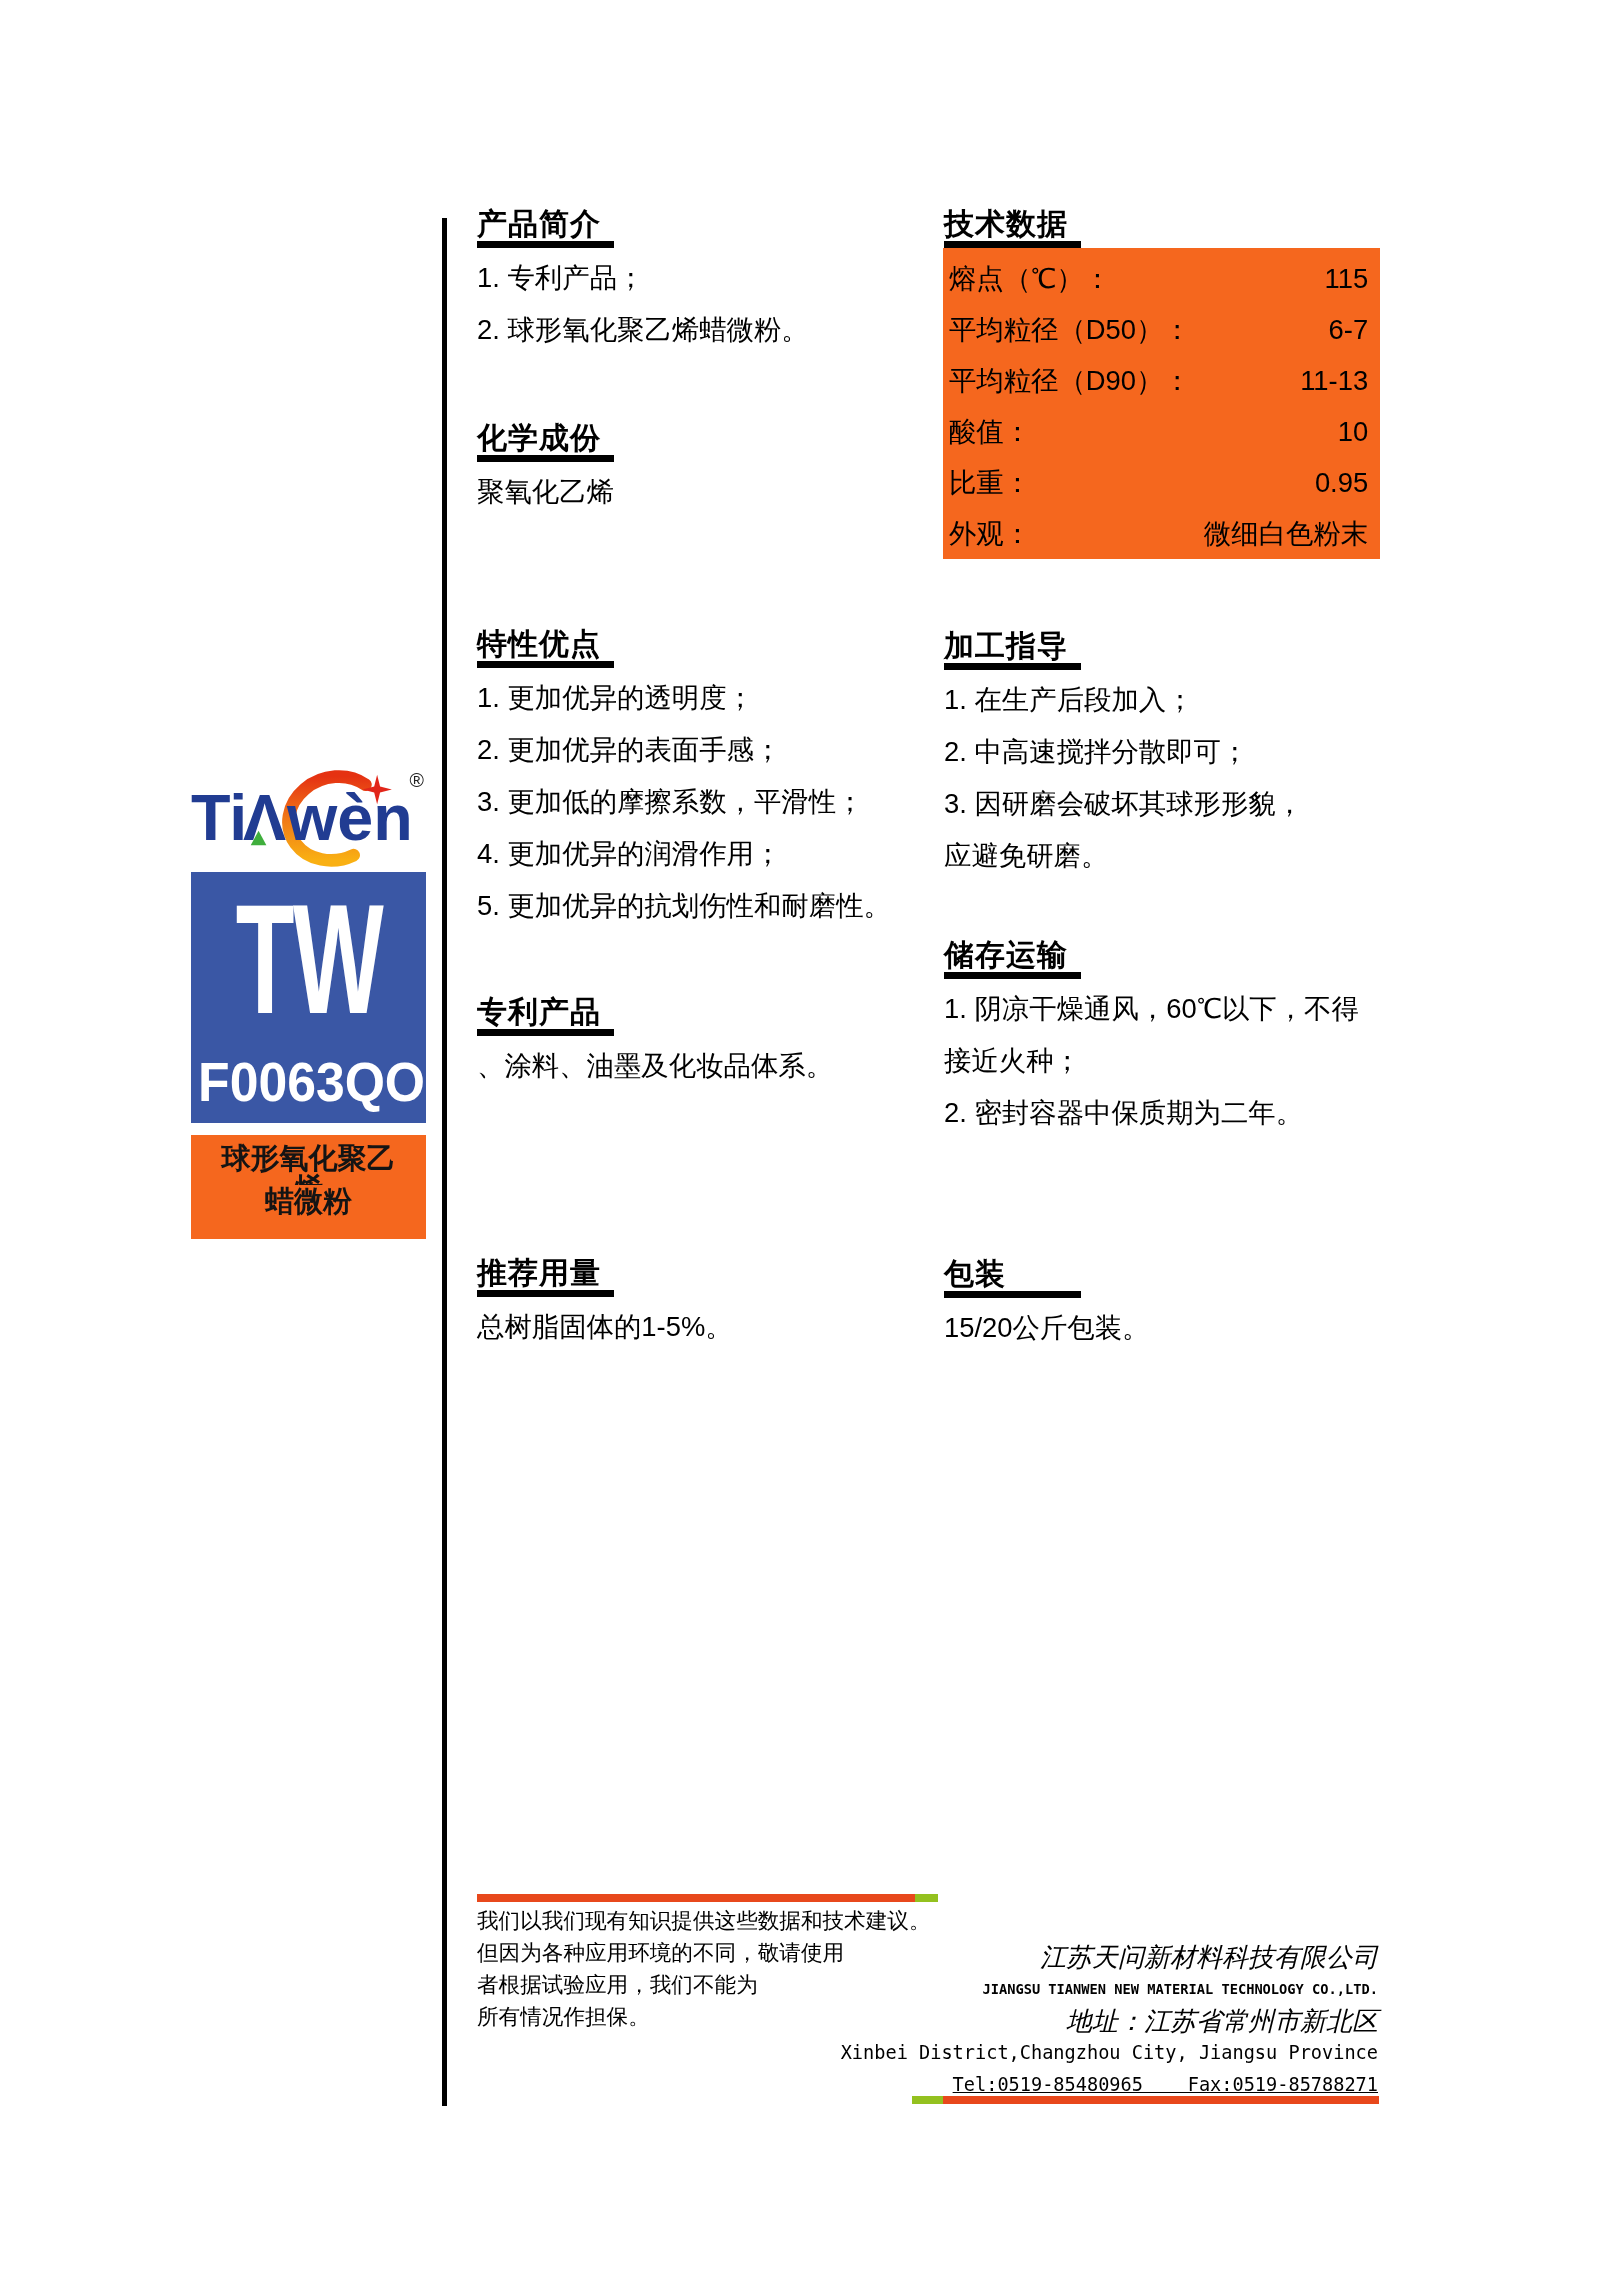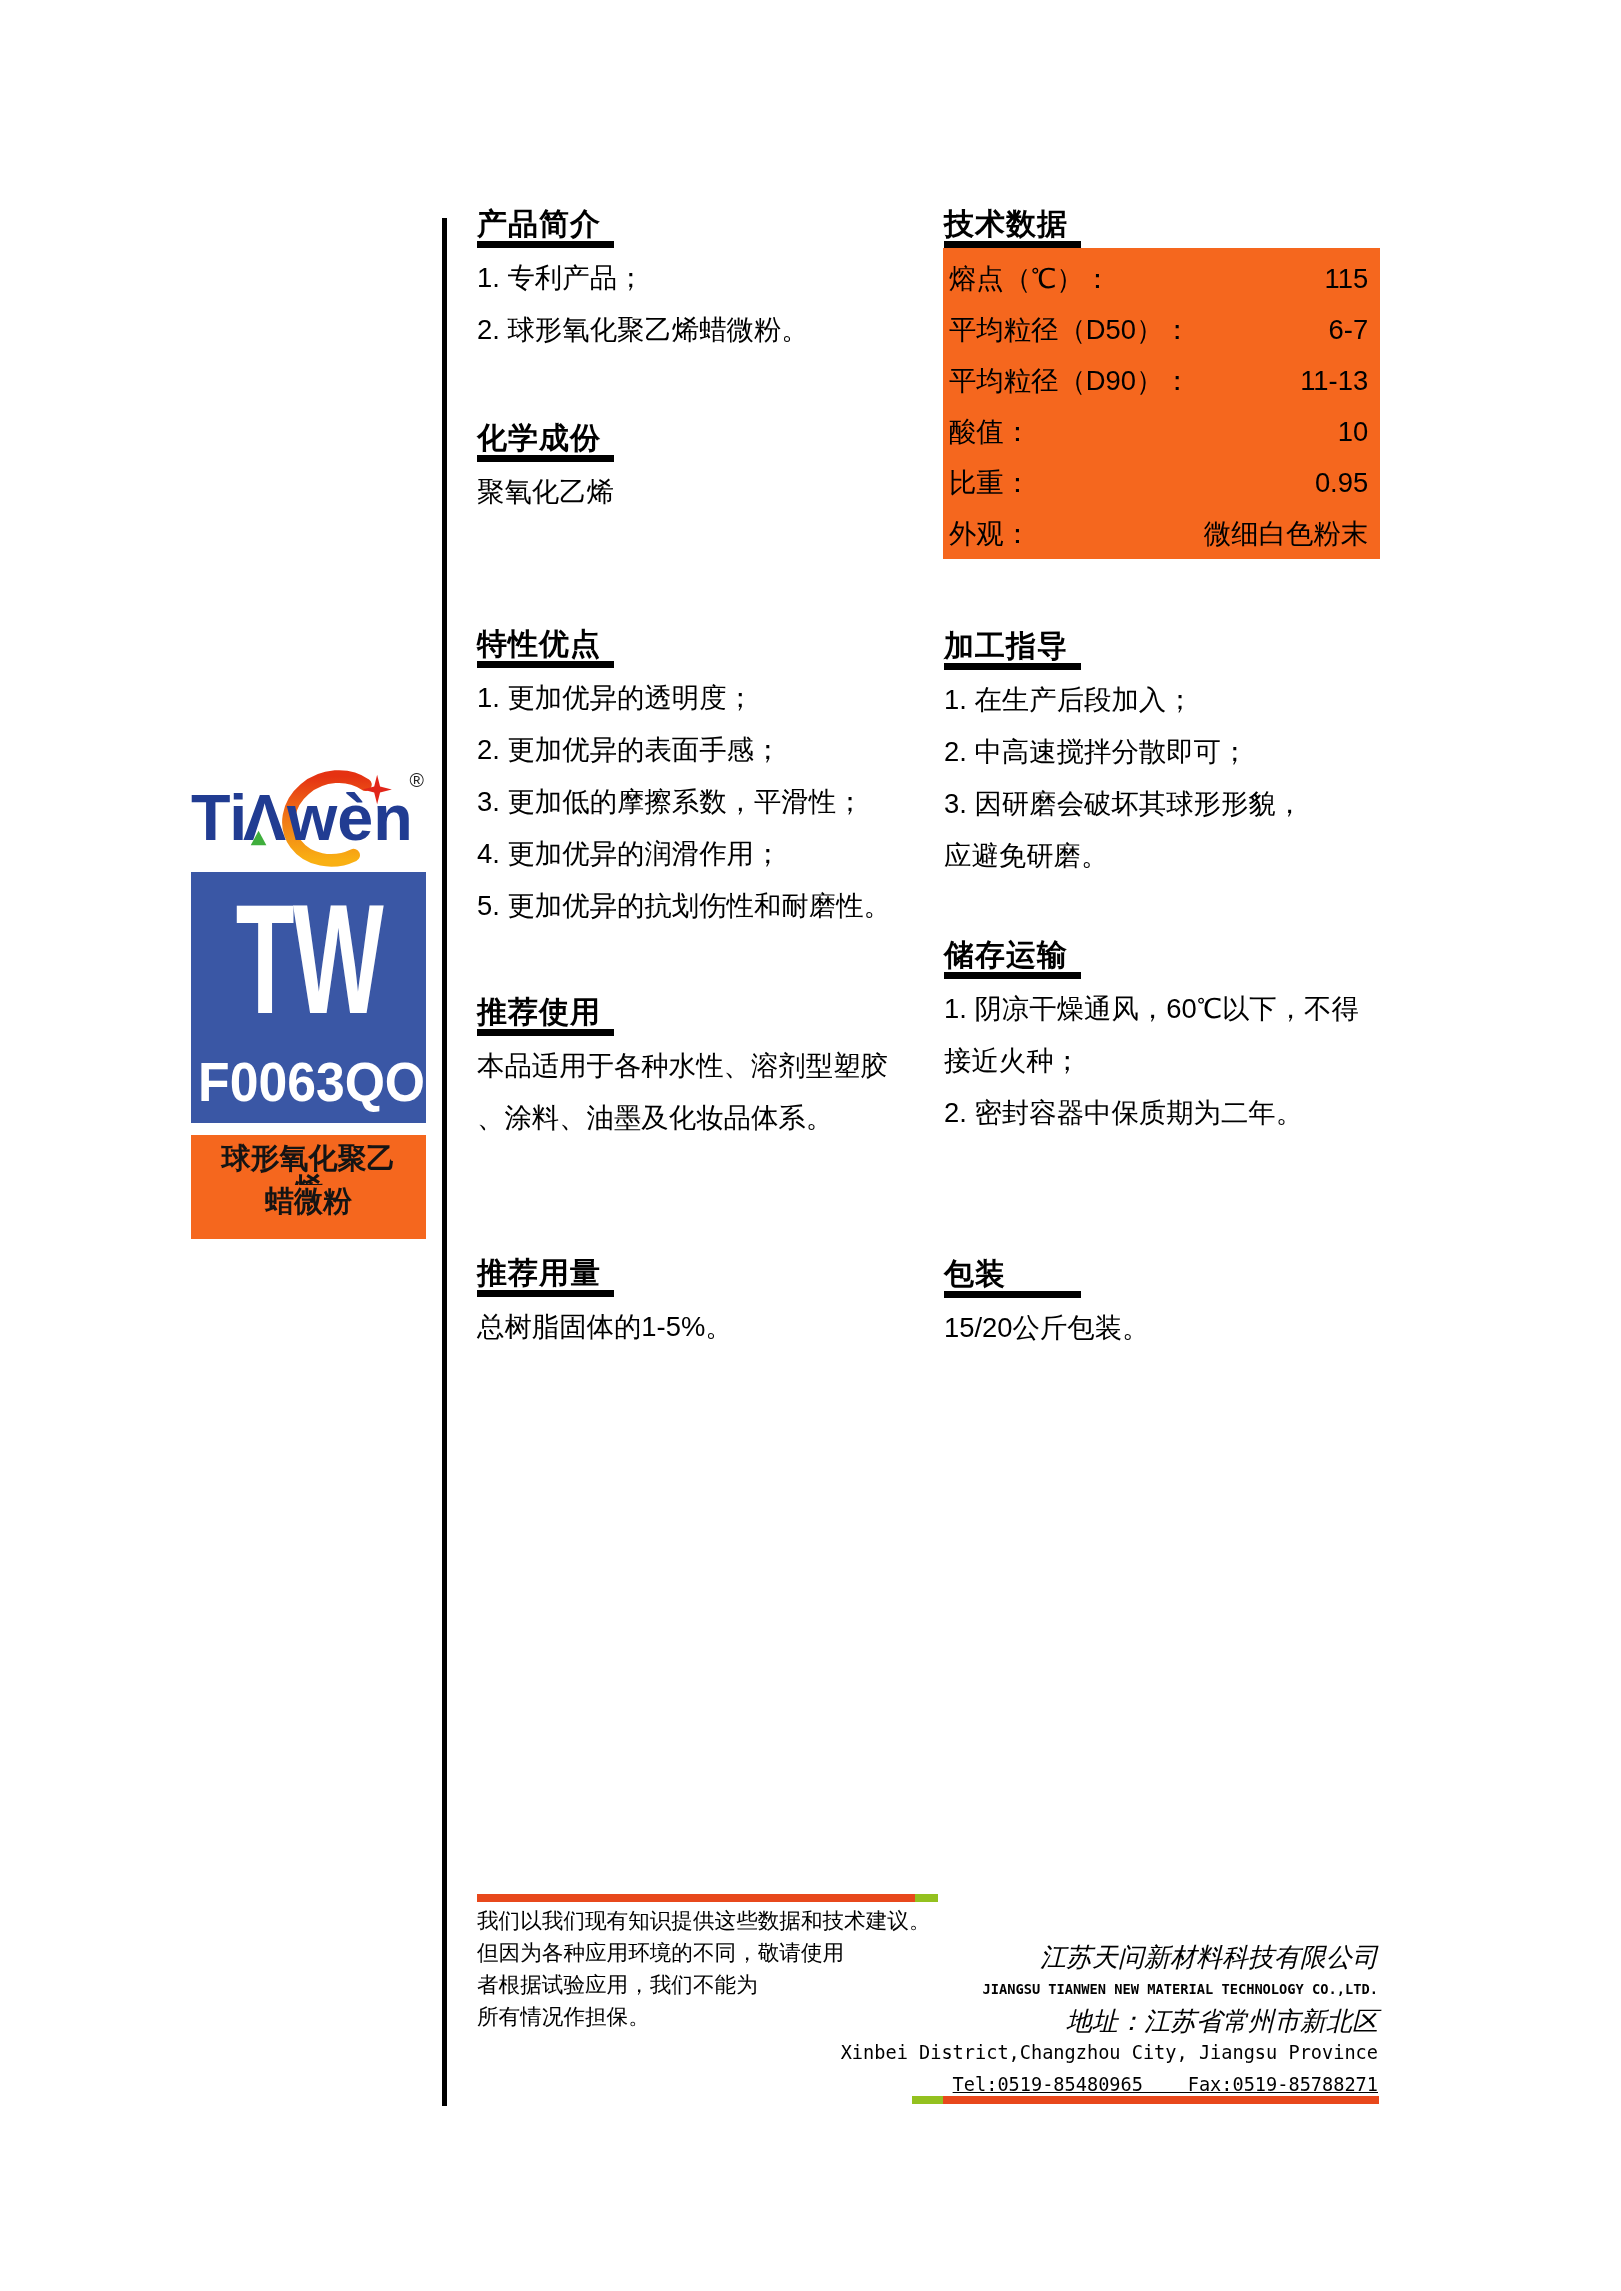--- a/index.html
+++ b/index.html
@@ -120,24 +120,23 @@
     <div class="sec-body">
       <div>1. 更加优异的透明度；</div>
       <div>2. 更加优异的表面手感；</div>
       <div>3. 更加低的摩擦系数，平滑性；</div>
       <div>4. 更加优异的润滑作用；</div>
       <div>5. 更加优异的抗划伤性和耐磨性。</div>
     </div>
   </div>
 
   <div class="section col-l" style="top:996px">
-    <div class="sec-title">推荐使用</div>
-    <div class="sec-rule"></div>
-    <div class="sec-body">
-      <div>本品适用于各种水性、溶剂型塑胶</div>
+    <div class="sec-title">专利产品</div>
+    <div class="sec-rule"></div>
+    <div class="sec-body">
       <div>、涂料、油墨及化妆品体系。</div>
     </div>
   </div>
 
   <div class="section col-l" style="top:1257px">
     <div class="sec-title">推荐用量</div>
     <div class="sec-rule"></div>
     <div class="sec-body">
       <div>总树脂固体的1-5%。</div>
     </div>

